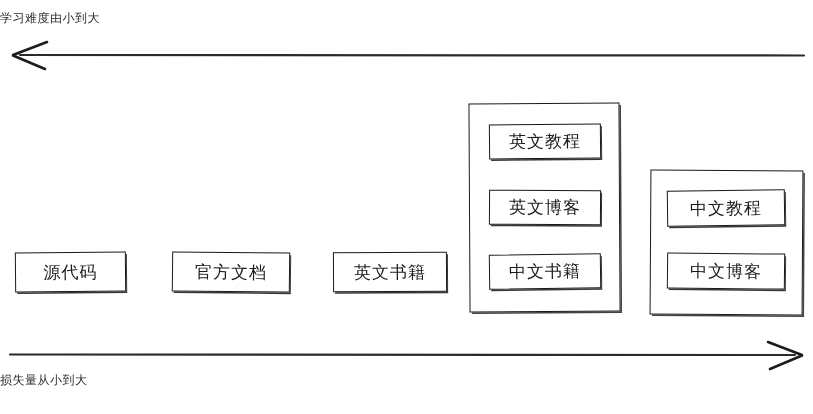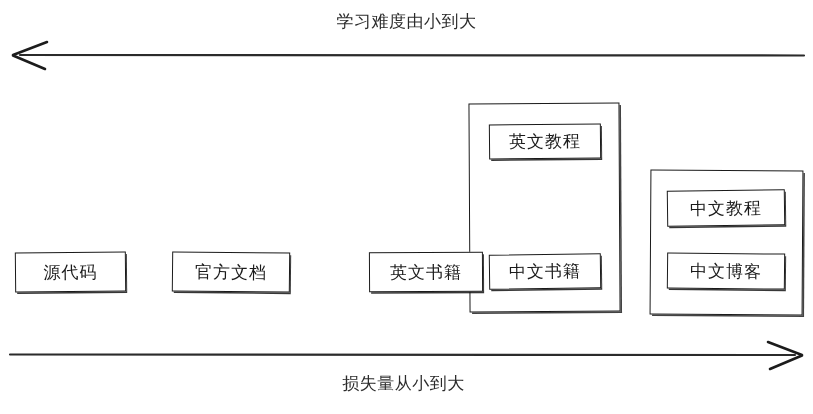--- a/index.html
+++ b/index.html
@@ -12,25 +12,25 @@
   }
   #canvas {
     position: relative;
     width: 813px;
     height: 414px;
     background: #ffffff;
     overflow: hidden;
   }
   .axis-label {
     position: absolute;
-    font-size: 17px;
+    font-size: 12px;
     color: #2b2b2b;
     letter-spacing: 0.5px;
     white-space: nowrap;
-    text-align: center;
+    text-align: left;
     font-family: "DejaVu Sans", "Liberation Sans", sans-serif;
   }
   #label-top {
     left: 0;
     right: 0;
     top: 10px;
   }
   #label-bottom {
     left: 0;
     right: 6px;
@@ -90,24 +90,25 @@
   </svg>
 
   <div class="group-box tilt-c" style="left:469px; top:103px; width:151px; height:209px;"></div>
 
   <div class="group-box tilt-d" style="left:650px; top:170px; width:153px; height:145px;"></div>
 
   <div class="node tilt-a" style="left:15px; top:252px; width:111px; height:40px;">源代码</div>
 
   <div class="node tilt-b" style="left:172px; top:252px; width:118px; height:40px;">官方文档</div>
 
-  <div class="node tilt-c" style="left:333px; top:252px; width:114px; height:40px;margin-left:36px;">英文书籍</div>
+  <div class="node tilt-c" style="left:333px; top:252px; width:114px; height:40px;">英文书籍</div>
 
   <div class="node tilt-a" style="left:489px; top:124px; width:112px; height:35px;">英文教程</div>
 
+  <div class="node tilt-d" style="left:489px; top:190px; width:112px; height:35px;">英文博客</div>
 
   <div class="node tilt-e" style="left:489px; top:254px; width:112px; height:35px;">中文书籍</div>
 
   <div class="node tilt-e" style="left:667px; top:190px; width:118px; height:36px;">中文教程</div>
 
   <div class="node tilt-b" style="left:667px; top:253px; width:118px; height:36px;">中文博客</div>
 
   <div class="axis-label" id="label-bottom">损失量从小到大</div>
 
 </div>

